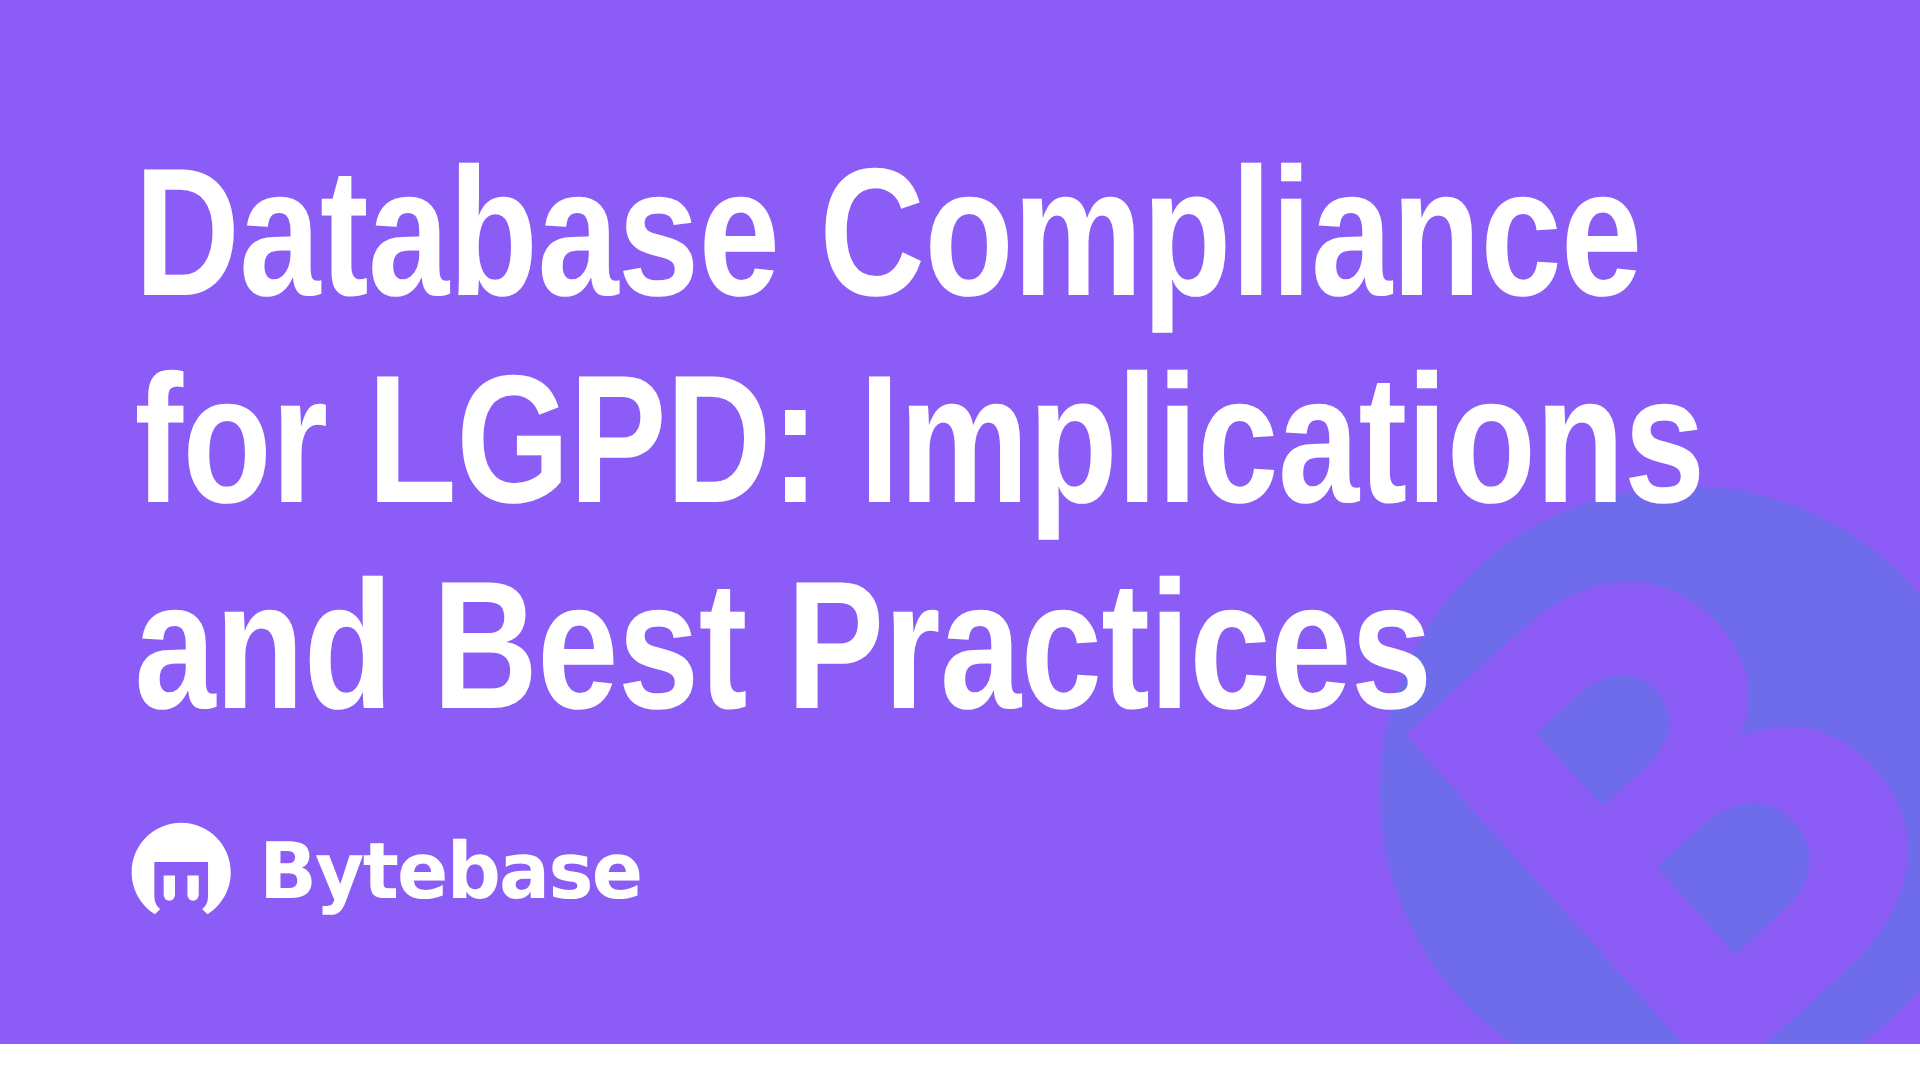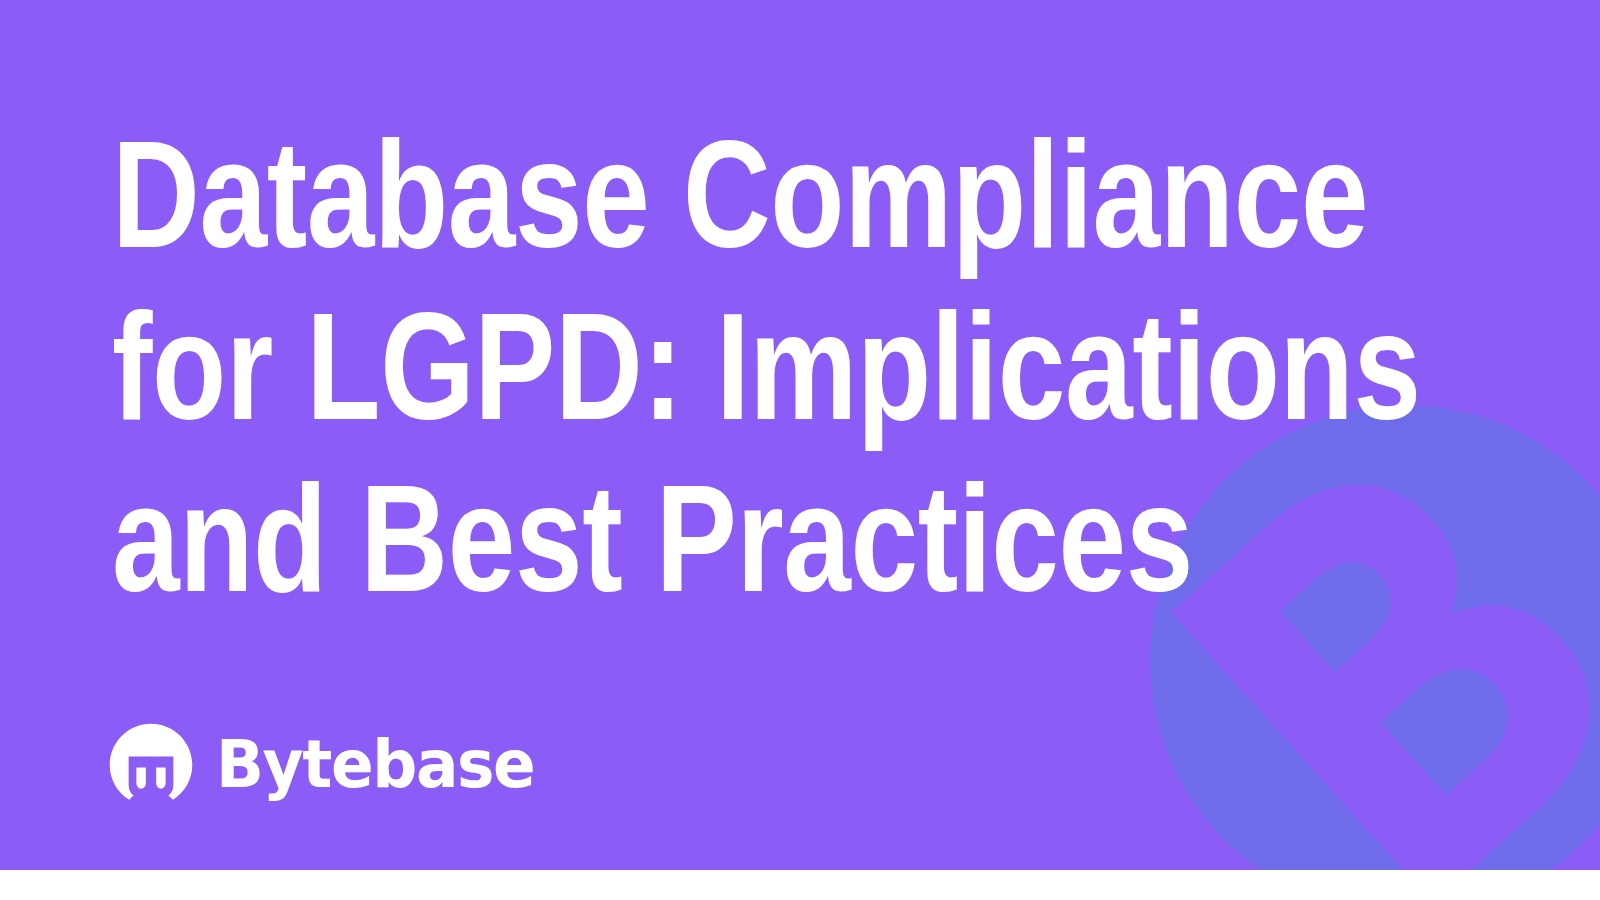--- a/index.html
+++ b/index.html
@@ -45,21 +45,21 @@
     letter-spacing: -0.5px;
     white-space: nowrap;
     transform: scaleX(0.80);
     transform-origin: left center;
   }
 
   
   #logo {
     position: absolute;
     left: 108px;
-    top: 722px;
+    top: 684px;
     display: flex;
     align-items: center;
     gap: 22px;
   }
   #logo-mark { width: 86px; height: 86px; display: block; flex: none; }
   #logo-mark svg { display: block; width: 100%; height: 100%; }
   #logo-wordmark {
     color: #ffffff;
     font-family: "DejaVu Sans", "Liberation Sans", sans-serif;
     font-weight: 700;

